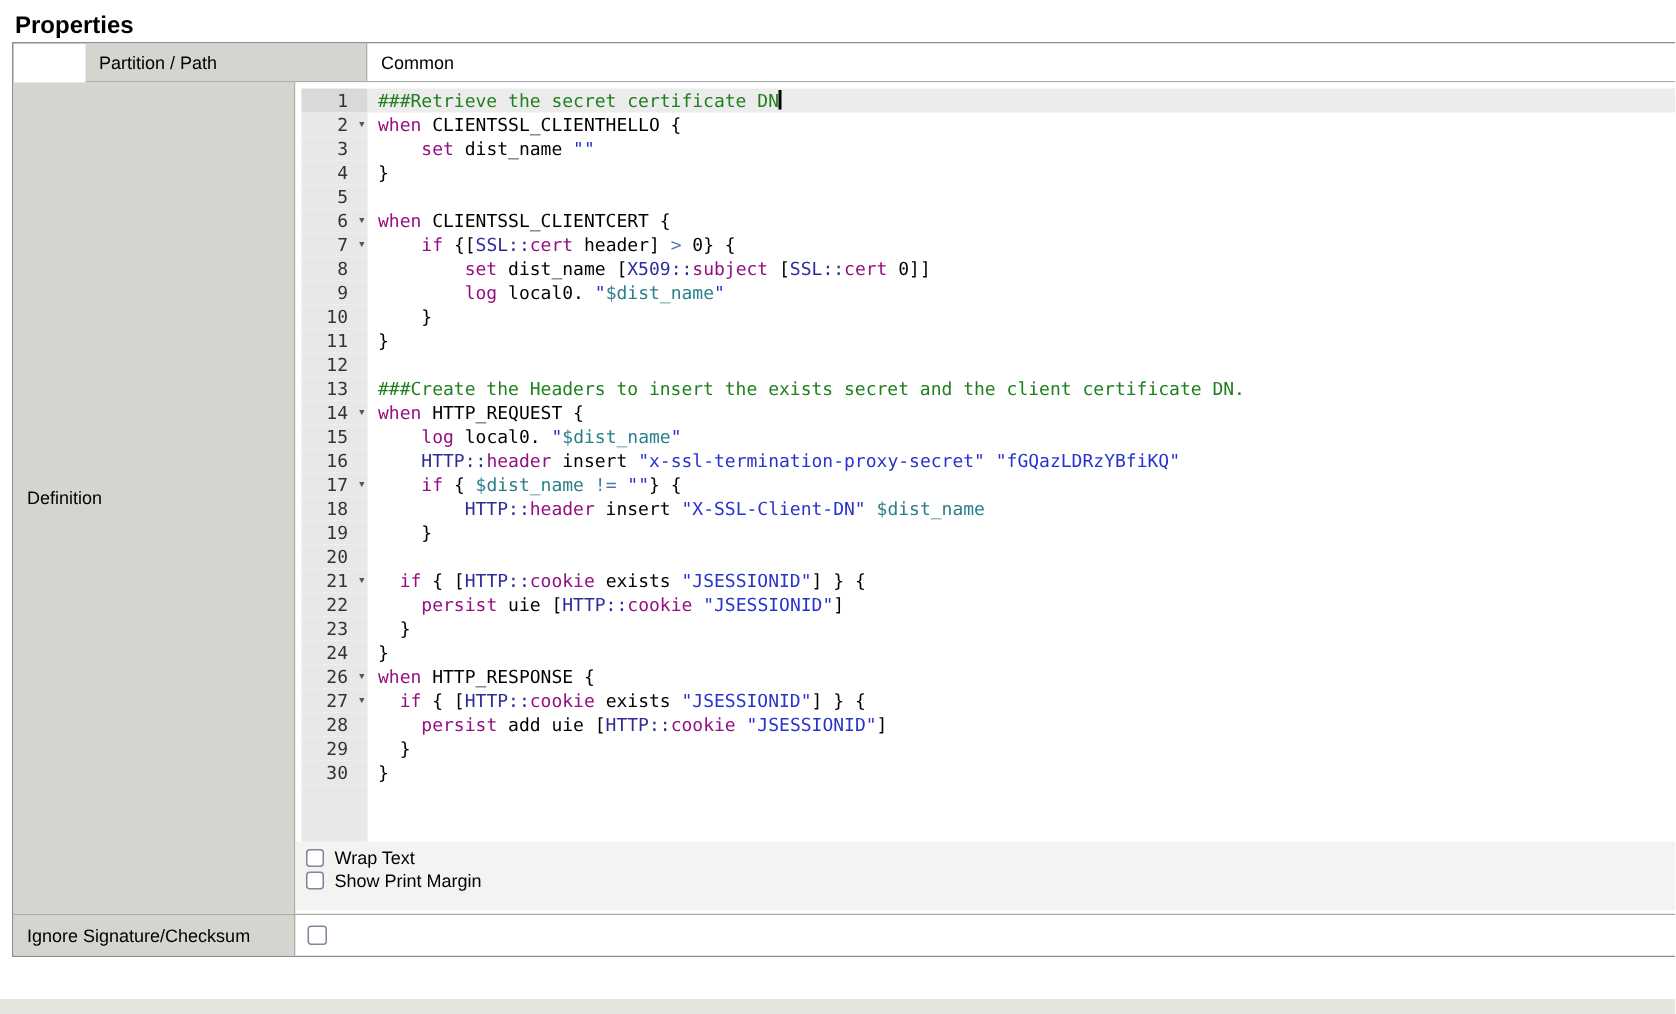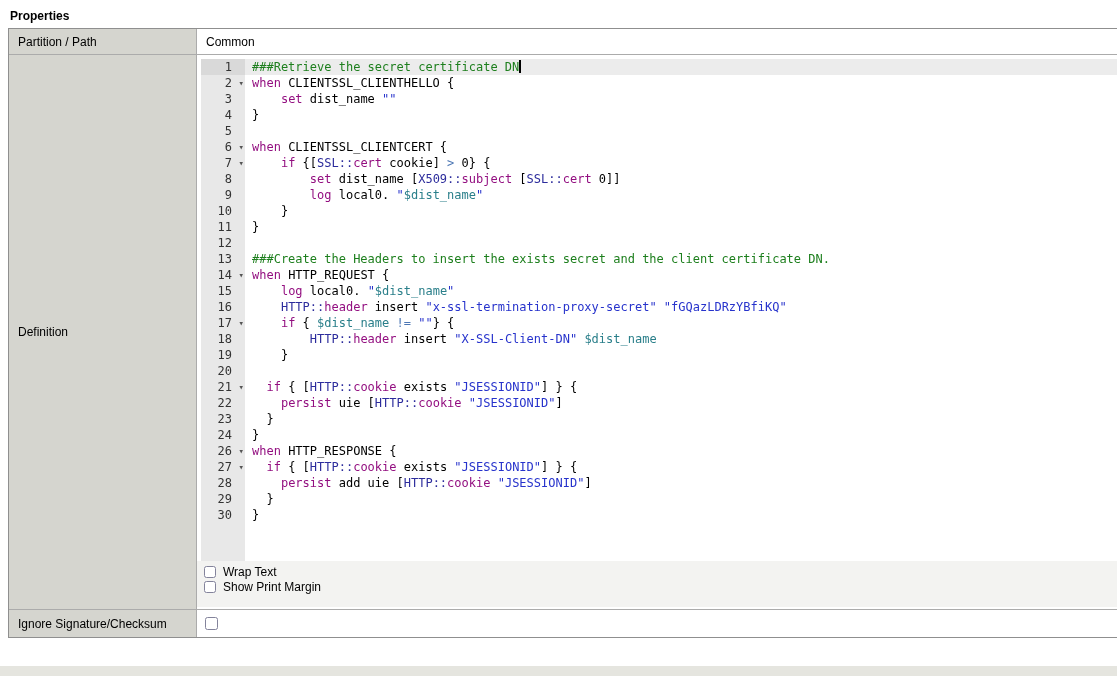--- a/index.html
+++ b/index.html
@@ -1,31 +1,31 @@
 <!DOCTYPE html>
 <html style="--kw: #930f80; --ns: #2c2c9c; --str: #2733cc; --var: #2a7f8a; --op: #4b76b4; --cm: #1d7f1d;"><head>
 <meta charset="utf-8">
 <style>
   * { margin:0; padding:0; box-sizing:border-box; }
   html,body { background:#ffffff; }
   .screen { position:relative; width:1117px; height:676px; background:#ffffff;
             font-family:"Liberation Sans", sans-serif; font-size:12px; color:#000; overflow:hidden; }
-  .page-title { position:absolute; left:10px; top:9px; font-weight:bold; font-size:12px; }
+  .page-title { position:absolute; left:10px; top:9px; font-weight:bold; font-size:16px; }
   .bottom-strip { position:absolute; left:0; top:666px; width:1117px; height:10px; background:#e5e5df; }
 
   .props-table { position:absolute; left:8px; top:28px; width:1109px;
                  border:1px solid #8f8f8f; border-right:none; background:#fff; }
   .prow { display:flex; border-bottom:1px solid #ababab; }
   .prow:last-child { border-bottom:none; }
   .pcell-label { flex:0 0 188px; background:#d5d5cf; border-right:1px solid #ababab;
                  display:flex; align-items:center; padding-left:9px; }
   .pcell-value { flex:1; display:flex; align-items:center; padding-left:9px; background:#fff; }
   .row-name, .row-partition { height:25px; }
   .row-name { height:26px; }
-  .row-partition { height:26px; }
+  .row-partition { height:26px;margin-left:48px; }
   .row-definition { height:555px; }
   .row-definition .pcell-value { display:block; padding:0; }
   .row-ignore { height:27px;justify-content:center; }
 
   
   .editor { background:#fff; padding:4px 0 0 4px; }
   .lines { font-family:"DejaVu Sans Mono", monospace; font-size:12px; }
   .line { display:flex; height:16px; line-height:16px; }
   .gutter { flex:0 0 44px; background:#e8e8e8; text-align:right; padding-right:13px;
             position:relative; color:#333; }
@@ -92,21 +92,21 @@
               <div class="line">
                 <div class="gutter">5</div>
                 <div class="code"></div>
               </div>
               <div class="line">
                 <div class="gutter">6<span class="fold">▾</span></div>
                 <div class="code"><span class="t-kw">when</span><span class="t-tx"> CLIENTSSL_CLIENTCERT {</span></div>
               </div>
               <div class="line">
                 <div class="gutter">7<span class="fold">▾</span></div>
-                <div class="code"><span class="t-tx">    </span><span class="t-kw">if</span><span class="t-tx"> {[</span><span class="t-ns">SSL::</span><span class="t-kw">cert</span><span class="t-tx"> cookie] </span><span class="t-op">&gt;</span><span class="t-tx"> 0} {</span></div>
+                <div class="code"><span class="t-tx">    </span><span class="t-kw">if</span><span class="t-tx"> {[</span><span class="t-ns">SSL::</span><span class="t-kw">cert</span><span class="t-tx"> header] </span><span class="t-op">&gt;</span><span class="t-tx"> 0} {</span></div>
               </div>
               <div class="line">
                 <div class="gutter">8</div>
                 <div class="code"><span class="t-tx">        </span><span class="t-kw">set</span><span class="t-tx"> dist_name [</span><span class="t-ns">X509::</span><span class="t-kw">subject</span><span class="t-tx"> [</span><span class="t-ns">SSL::</span><span class="t-kw">cert</span><span class="t-tx"> 0]]</span></div>
               </div>
               <div class="line">
                 <div class="gutter">9</div>
                 <div class="code"><span class="t-tx">        </span><span class="t-kw">log</span><span class="t-tx"> local0. </span><span class="t-str">"</span><span class="t-var">$dist_name</span><span class="t-str">"</span></div>
               </div>
               <div class="line">

